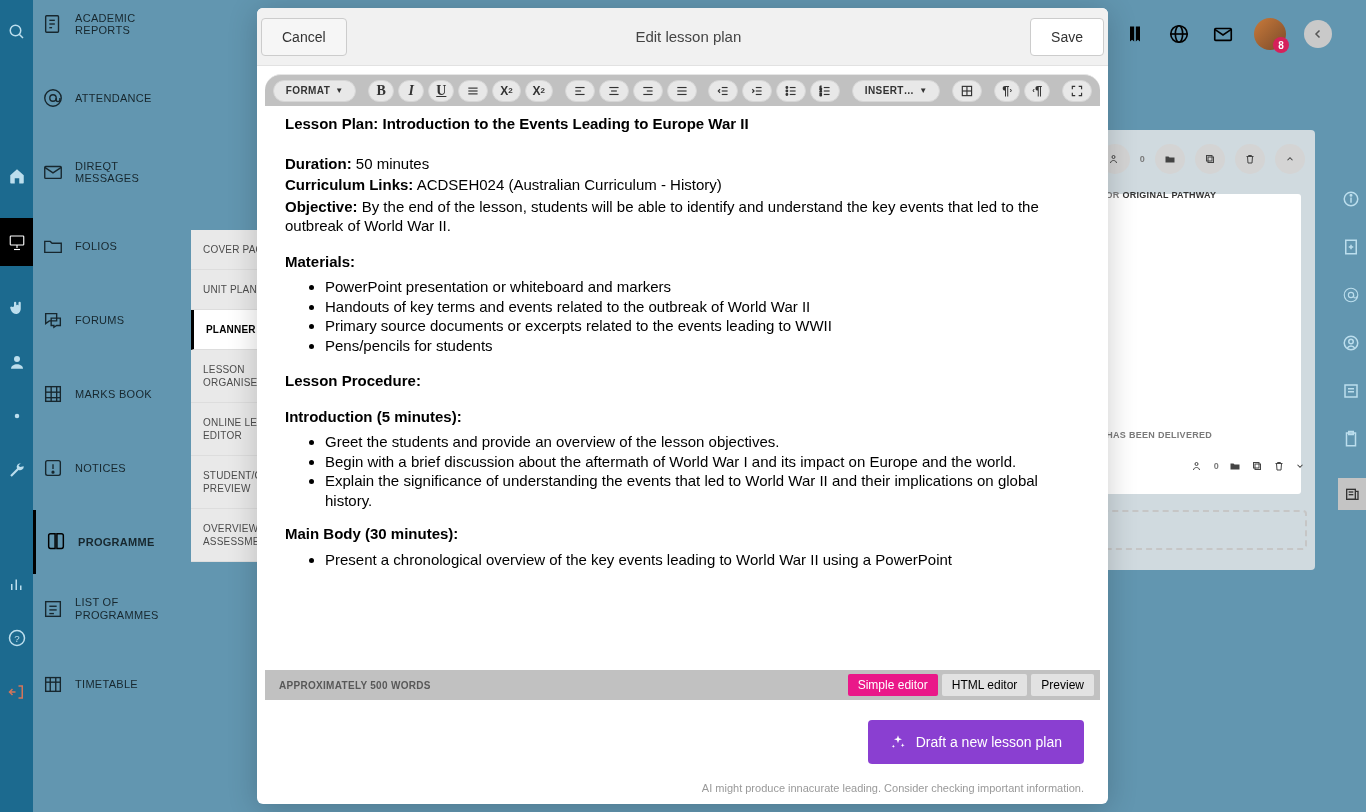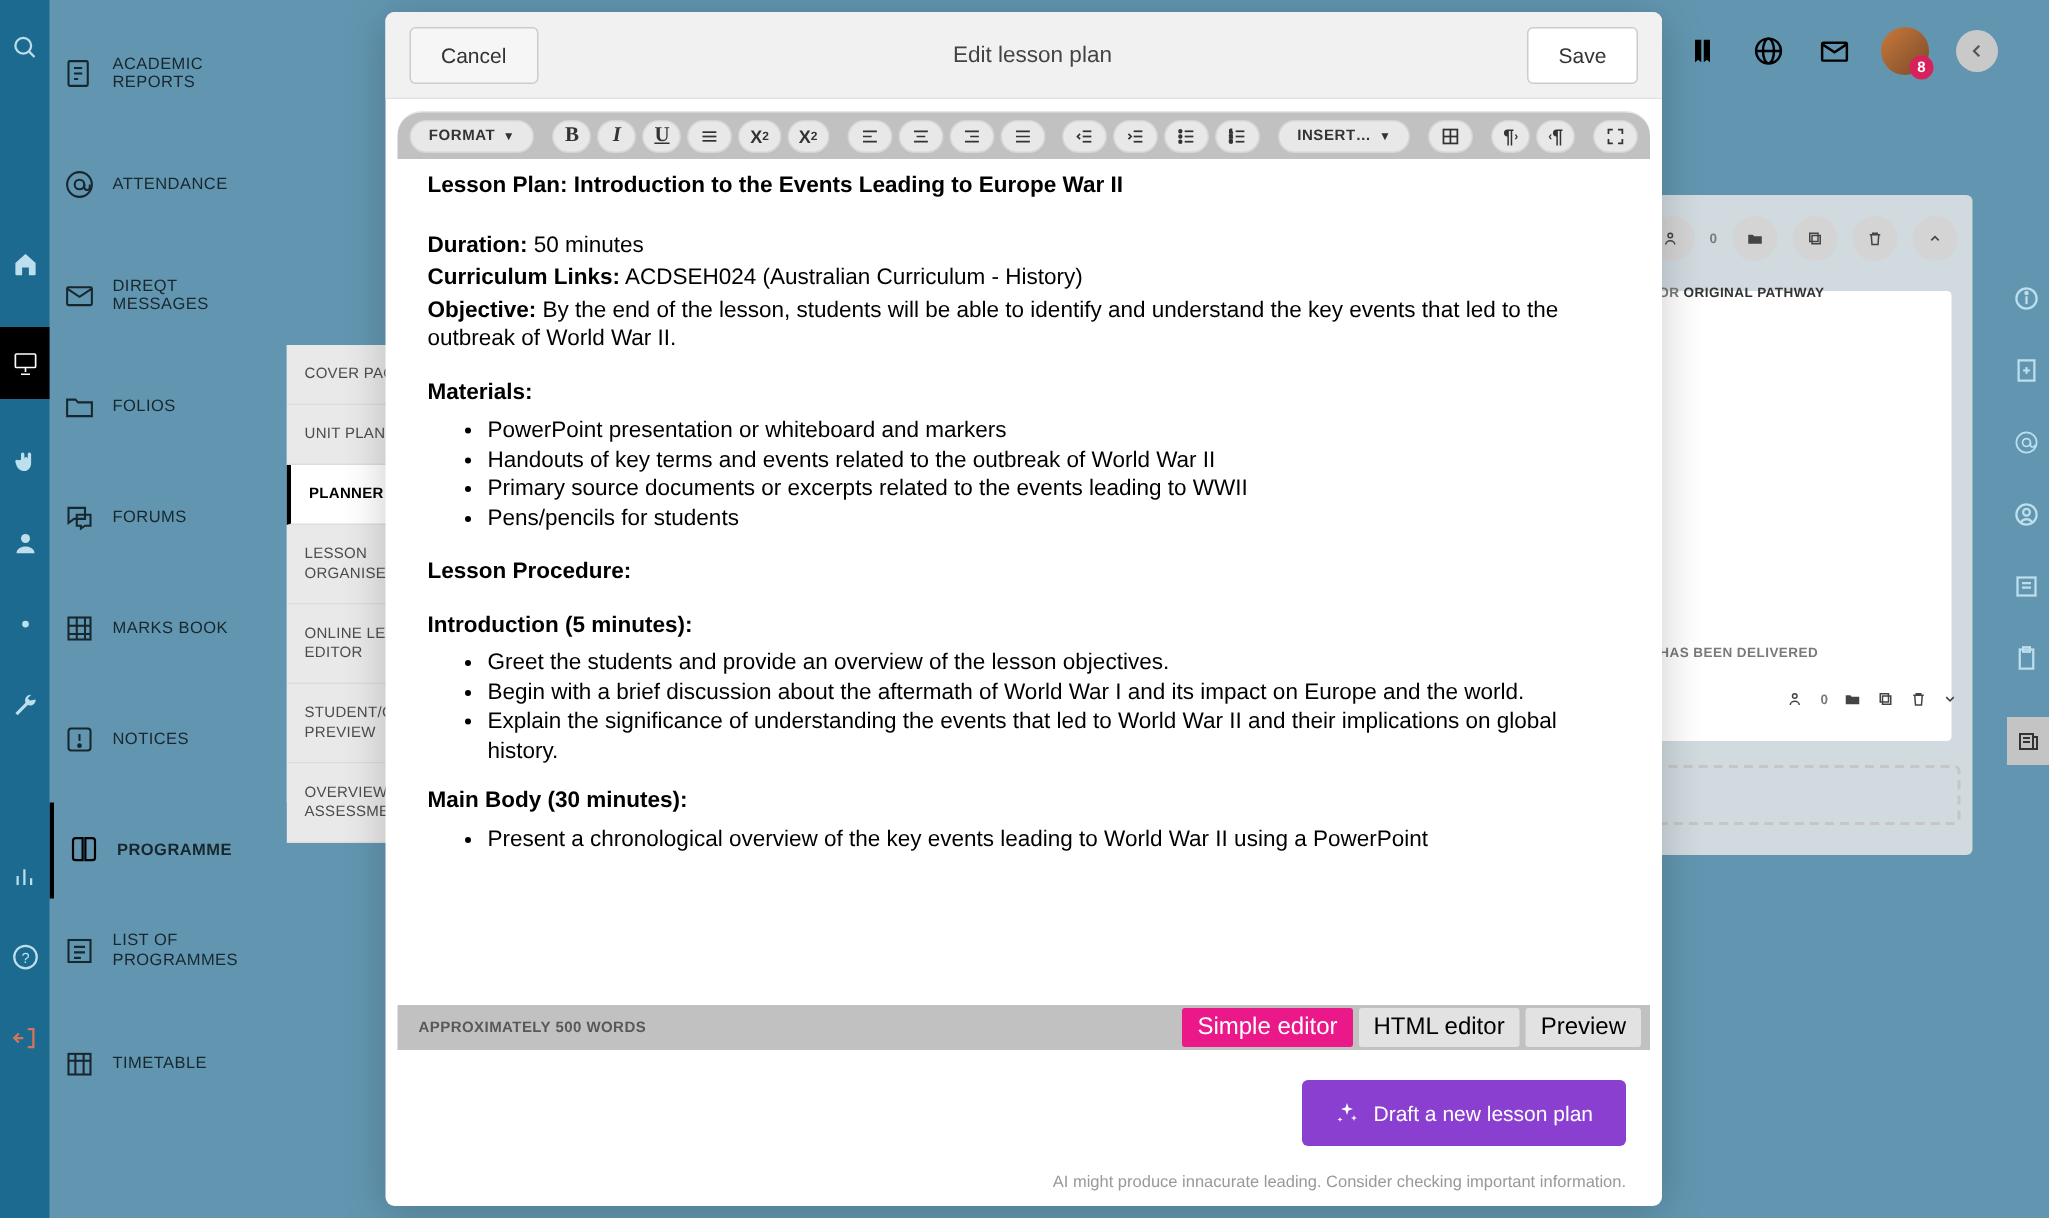--- a/index.html
+++ b/index.html
@@ -2,52 +2,52 @@
 <html><head>
 <meta charset="utf-8">
 <style>
 * { margin: 0; padding: 0; box-sizing: border-box; }
 body { font-family: -apple-system, BlinkMacSystemFont, "Segoe UI", Helvetica, Arial, sans-serif; background: #6296b0; width: 1366px; height: 812px; overflow: hidden; position: relative; }
 
 .icon-rail { position: absolute; left: 0; top: 0; width: 33px; height: 812px; background: #1c6a8f; display: flex; flex-direction: column; align-items: center; padding-top: 20px; gap: 30px; z-index: 5; }
 .icon-rail .rail-icon { width: 24px; height: 24px; color: #bcdeed; display: flex; align-items: center; justify-content: center; }
 .icon-rail .rail-icon.active { background: #000; width: 33px; height: 48px; }
 
-.nav-sidebar { position: absolute; left: 33px; top: 0; width: 158px; height: 812px; background: #6296b0; padding-top: 27px; z-index: 4; }
+.nav-sidebar { position: absolute; left: 33px; top: 0; width: 158px; height: 812px; background: #6296b0; padding-top: 2px; z-index: 4; }
 .nav-item { display: flex; align-items: center; padding: 10px 8px; gap: 10px; color: #17272e; font-size: 11px; font-weight: 500; letter-spacing: 0.3px; }
 .nav-item .nav-icon { width: 24px; height: 24px; flex-shrink: 0; display: flex; align-items: center; justify-content: center; }
 .nav-item.active { border-left: 3px solid #000; background: #6296b0; font-weight: 700; }
 
 .subnav { position: absolute; left: 191px; top: 230px; width: 110px; z-index: 3; background: #e9e9e9; }
 .subnav-item { padding: 13px 12px; font-size: 10px; font-weight: 500; color: #4c4c4c; letter-spacing: 0.2px; line-height: 1.3; background: #e9e9e9; border-bottom: 1px solid #ddd; }
 .subnav-item.active { background: #ffffff; border-left: 3px solid #000; font-weight: 700; color: #000; }
 
 .modal { position: absolute; left: 257px; top: 8px; width: 851px; height: 796px; background: #fff; border-radius: 6px; box-shadow: 0 4px 30px rgba(0,0,0,0.2); z-index: 100; display: flex; flex-direction: column; }
-.modal-header { height: 58px; background: #f1f1f1; border-radius: 6px 6px 0 0; display: flex; align-items: center; justify-content: space-between; padding: 0 16px; border-bottom: 1px solid #e2e2e2; }
+.modal-header { height: 58px; background: #f1f1f1; border-radius: 6px 6px 0 0; display: flex; align-items: center; justify-content: space-between; padding: 0 4px; border-bottom: 1px solid #e2e2e2; }
 .modal-title { font-size: 15px; color: #444; font-weight: 400; }
 .btn { padding: 10px 20px; border-radius: 4px; border: 1px solid #ccc; background: #f6f6f6; font-size: 14px; cursor: pointer; color: #333; }
 .btn-save { background: #fff; font-weight: 500; }
 
 .toolbar { height: 32px; background: #c1c1c1; border-top: 1px solid #e6e6e6; display: flex; align-items: center; padding: 0 8px; gap: 4px; margin: 8px 8px 0 8px; border-radius: 16px 16px 0 0; }
 .tb-btn { height: 22px; min-width: 26px; background: #e8e8e8; border-radius: 11px; border: 1px solid #d6d6d6; display: inline-flex; align-items: center; justify-content: center; font-size: 11px; color: #333; cursor: pointer; padding: 0 7px; font-weight: 600; }
 .tb-btn.fmt { padding: 0 12px; font-size: 10px; letter-spacing: 0.4px; }
 .tb-btn .caret { margin-left: 5px; font-size: 8px; }
 .tb-sep { width: 4px; }
 
 .editor { flex: 1; padding: 8px 20px 8px 20px; margin: 0 8px; font-size: 15px; line-height: 1.3; color: #000; overflow-y: auto; background: #fff; }
 .editor b { font-weight: 700; }
 .editor ul { padding-left: 40px; margin: 4px 0 14px 0; }
 .editor li { margin: 0; }
 .para { margin-bottom: 2px; }
 .section-title { font-weight: 700; margin-top: 16px; margin-bottom: 6px; }
 
 .editor-footer { height: 30px; background: #c1c1c1; margin: 0 8px; display: flex; align-items: center; justify-content: space-between; padding: 0 6px; }
 .word-count { font-size: 10px; font-weight: 700; color: #585858; letter-spacing: 0.3px; padding-left: 8px; }
 .editor-tabs { display: flex; gap: 4px; }
-.editor-tab { padding: 4px 10px; font-size: 16px; background: #e2e2e2; border-radius: 2px; cursor: pointer; }
+.editor-tab { padding: 4px 10px; font-size: 12px; background: #e2e2e2; border-radius: 2px; cursor: pointer; }
 .editor-tab.active { background: #ea1889; color: #fff; font-weight: 500; }
 
 .modal-bottom { padding: 20px 24px 10px; display: flex; flex-direction: column; align-items: flex-end; gap: 18px; }
 .draft-btn { background: #8a3fd1; color: #fff; border: none; padding: 14px 22px; border-radius: 4px; font-size: 14px; font-weight: 500; display: flex; gap: 10px; cursor: pointer; }
 .disclaimer { font-size: 11px; color: #999; }
 
 .top-icons { position: absolute; right: 34px; top: 18px; display: flex; gap: 18px; align-items: center; z-index: 50; }
 .top-icons .ticon { width: 26px; height: 26px; color: #000; display: flex; align-items: center; justify-content: center; }
 .avatar-wrap { position: relative; }
 .avatar { width: 32px; height: 32px; border-radius: 50%; background: linear-gradient(135deg,#c97a3a,#7a4a2a); }

